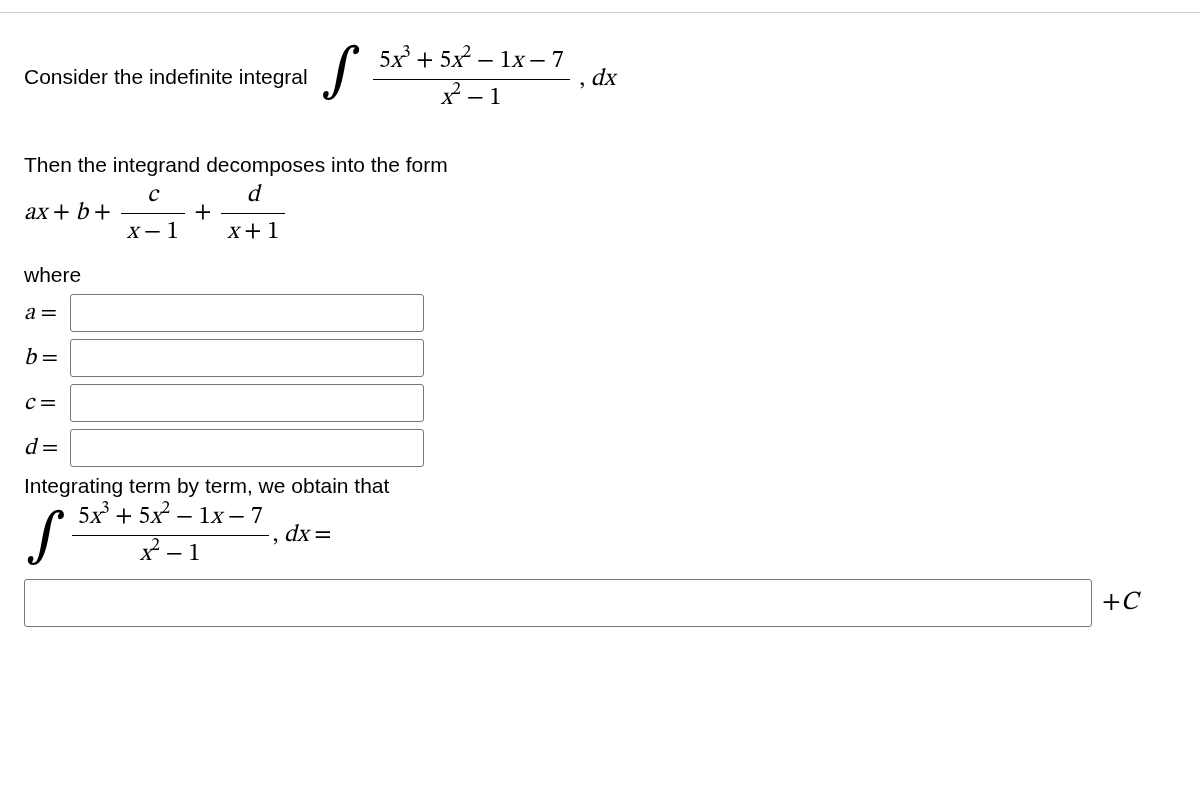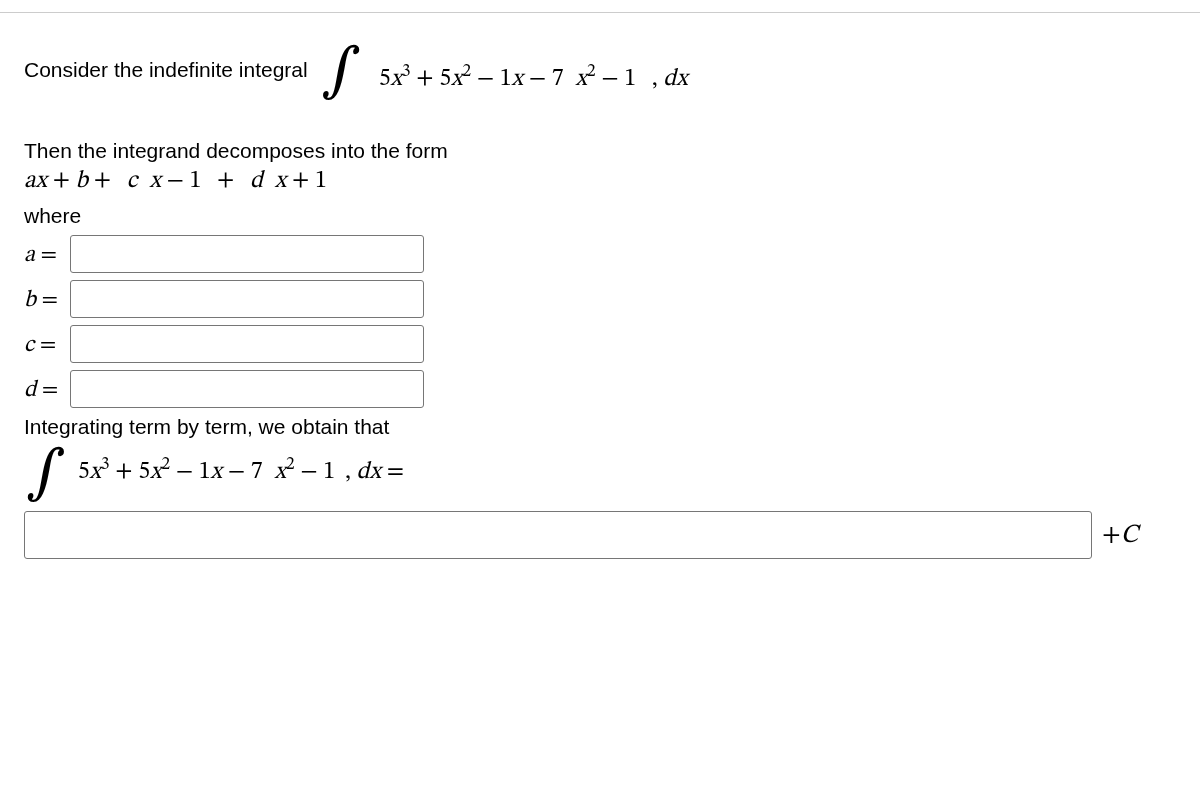--- a/index.html
+++ b/index.html
@@ -44,21 +44,21 @@
     line-height: 1;
     display: inline-block;
     position: relative;
     margin-right: 2px;
     margin-left: 2px;
     top: 2px;
   }
   
   .frac {
     display: inline-flex;
-    flex-direction: row;
+    flex-direction: column;
     align-items: center;
     vertical-align: middle;
     margin: 0 4px;
   }
   .frac .num, .frac .den {
     padding: 0 6px;
     text-align: center;
     white-space: nowrap;
   }
   .frac .bar {
@@ -146,21 +146,21 @@
       <span class="den"><span class="mi">x</span> − 1</span>
     </span>
     <span>&nbsp;+&nbsp;</span>
     <span class="frac">
       <span class="num"><span class="mi">d</span></span>
       <span class="bar"></span>
       <span class="den"><span class="mi">x</span> + 1</span>
     </span>
   </div>
 
-  <div style="margin-top:8px;">where</div>
+  <div style="margin-top:16px;">where</div>
 
   <div class="field-row">
     <span class="field-label"><span class="mi">a</span> =</span>
     <input class="ans" type="text" value="" style="">
   </div>
   <div class="field-row">
     <span class="field-label"><span class="mi">b</span> =</span>
     <input class="ans" type="text" value="" style="">
   </div>
   <div class="field-row">

